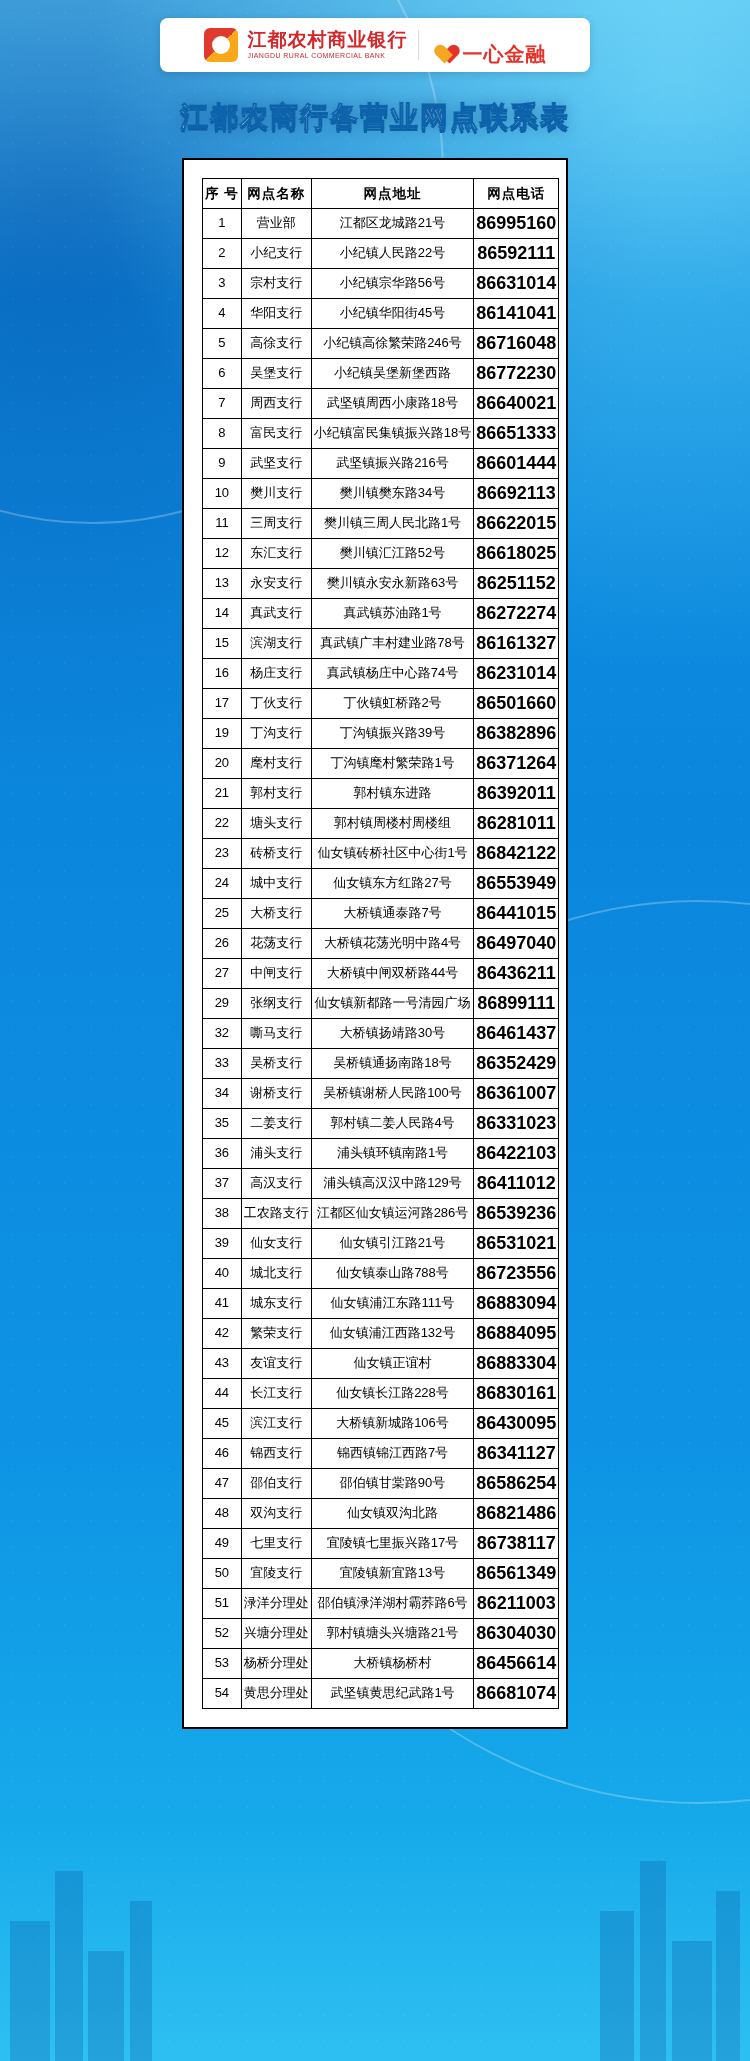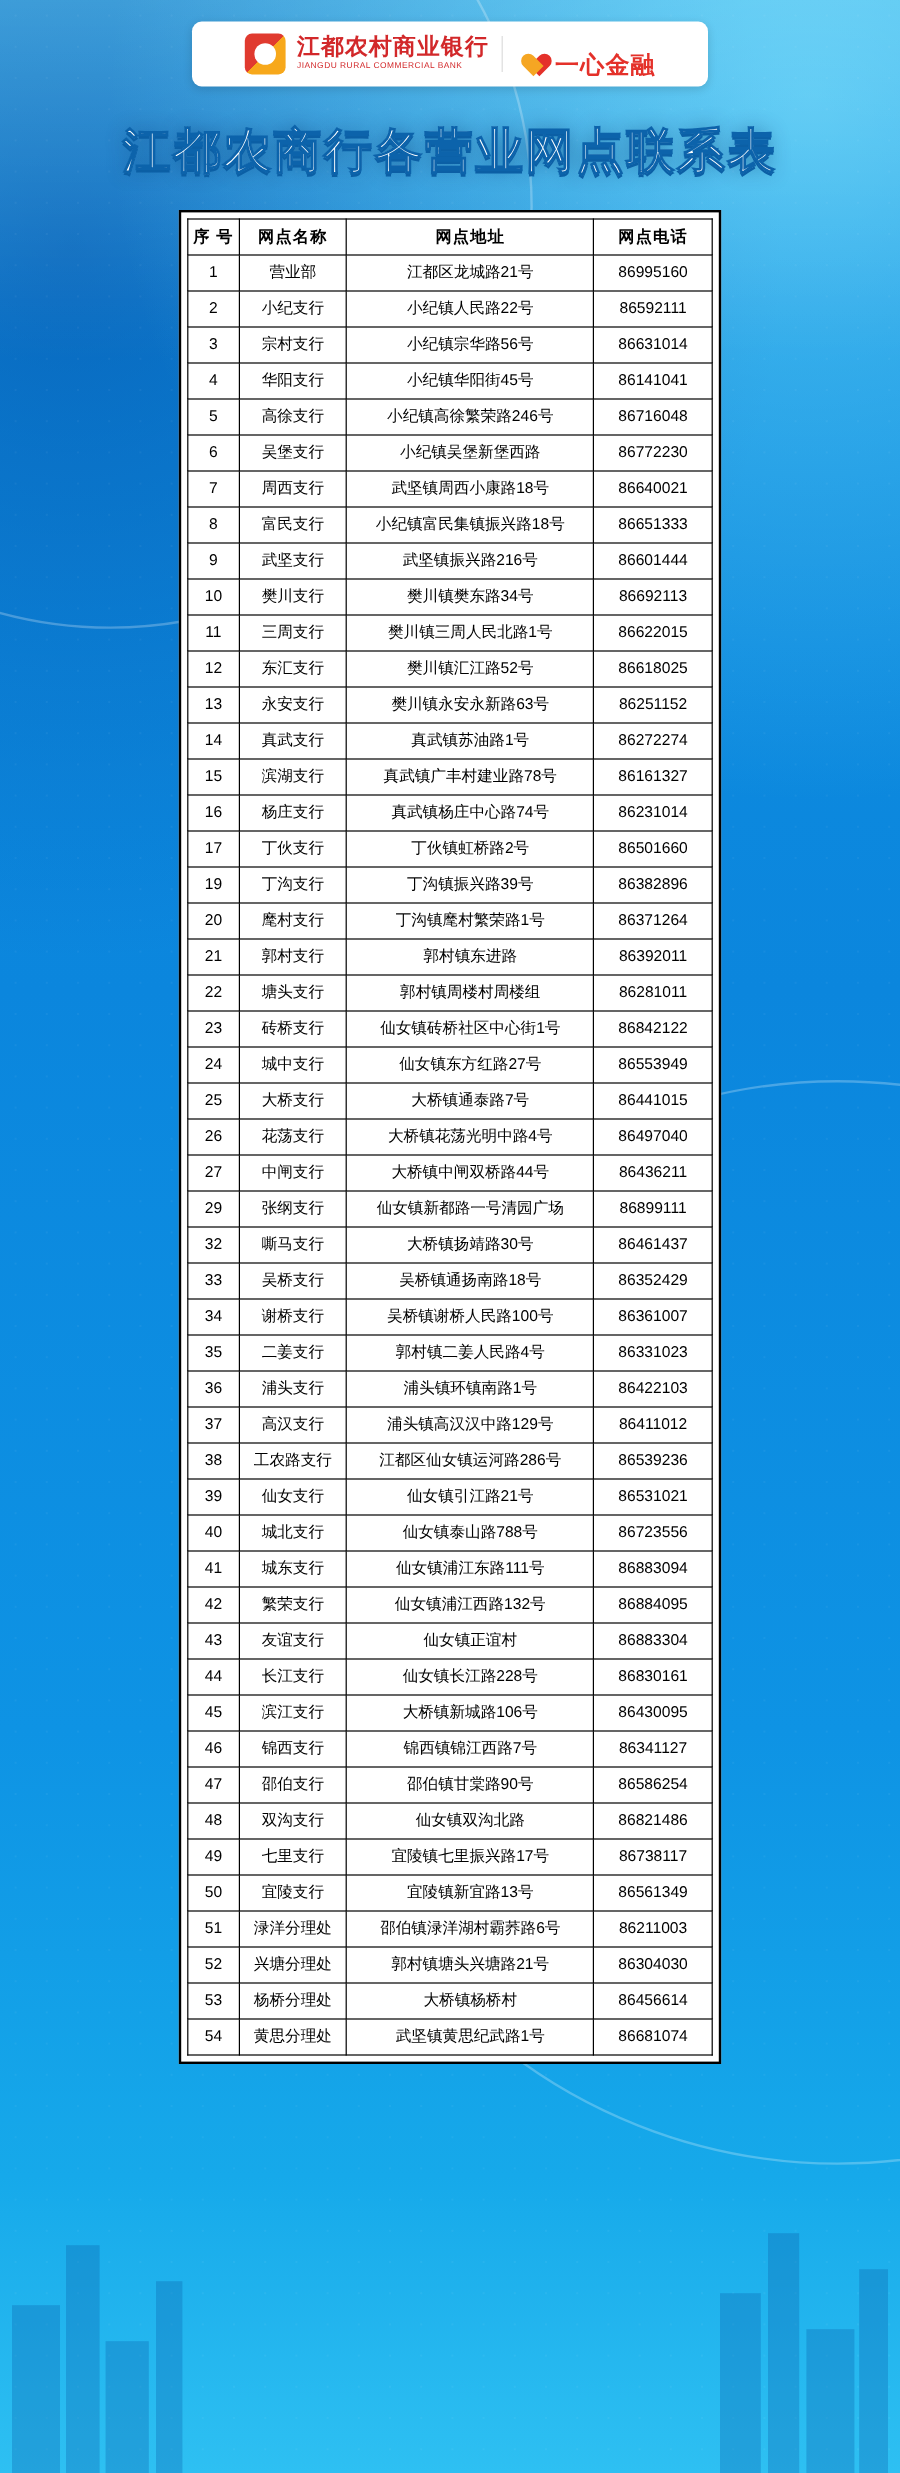--- a/index.html
+++ b/index.html
@@ -61,55 +61,55 @@
   }
   .heart:before{left:12px;transform:rotate(45deg);transform-origin:0 100%;}
   .heart:after{left:12px;transform:rotate(-45deg);transform-origin:100% 100%;background:#f5a623;}
   .brand2{font-size:20px;font-weight:bold;color:#e4312a;letter-spacing:1px;margin-top:18px;}
 
   
   .title{
     position:relative;
     margin:26px auto 0;
     text-align:center;
-    font-size:40px;
+    font-size:28px;
     font-weight:bold;
     color:#ffffff;
     letter-spacing:2px;
     text-shadow:0 3px 0 #0b5fa5, 0 0 16px rgba(0,40,90,.45);
     -webkit-text-stroke:1px #0c63ab;
   }
 
   
   .tablewrap{
     position:relative;
     margin:22px auto 0;
-    width:452px;
+    width:386px;
     background:#ffffff;
     border:2px solid #000;
     box-sizing:border-box;
-    padding:5px;
+    padding:18px;
   }
   table{border-collapse:collapse;width:100%;font-size:13px;color:#000;}
   th,td{
     border:1px solid #000;
     text-align:center;
     padding:2px 2px;
     height:25px;
     line-height:1.15;
     font-weight:normal;
     white-space:nowrap;
   }
   thead th{font-weight:bold;font-size:13.5px;letter-spacing:1px;}
   col.c1{width:44px;}
   col.c2{width:96px;}
   col.c3{width:220px;}
   col.c4{width:110px;}
   td.num{font-size:13px;}
-  td.tel{font-size:13px;}
+  td.tel{font-size:18px;font-weight:bold;}
   .footerspace{height:120px;}
 </style>
 </head>
 <body>
 
 <div class="poster">
   <div class="topglow"></div>
   <div class="dotfield"></div>
   <div class="swoosh" style="width:700px;height:700px;left:-260px;top:-180px;"></div>
   <div class="swoosh" style="width:900px;height:900px;right:-400px;top:900px;"></div>

